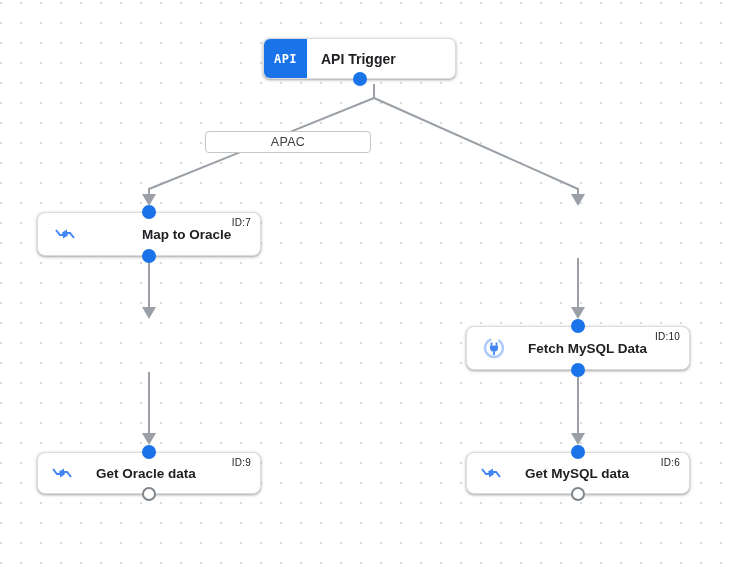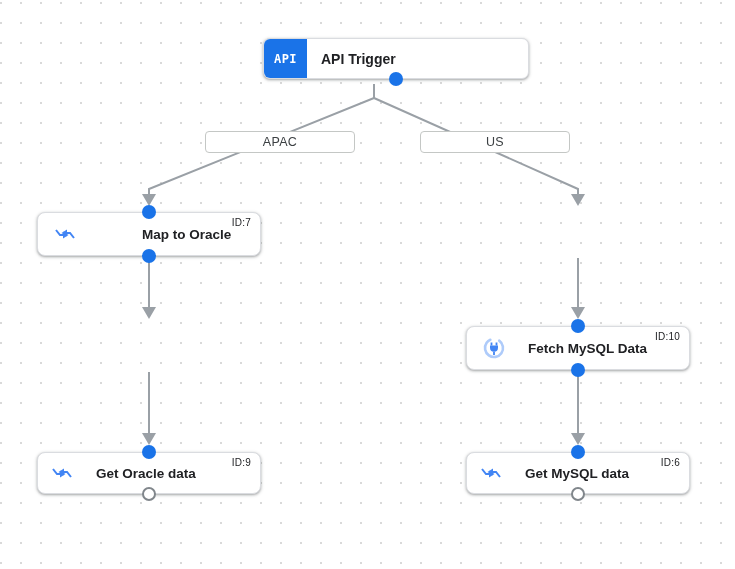--- a/index.html
+++ b/index.html
@@ -9,21 +9,21 @@
     background-color:#ffffff;
     background-image:radial-gradient(circle,#d9d9d9 1.1px,transparent 1.1px);
     background-size:20px 20px;background-position:11px 13px;
   }
   svg.edges{position:absolute;left:0;top:0;z-index:1;}
   .edge{stroke:#9aa0a6;stroke-width:2;fill:none;}
   .arrowhead{fill:#9aa0a6;stroke:none;}
 
   
   .trigger{
-    position:absolute;left:263px;top:38px;width:266px;height:41px;
+    position:absolute;left:263px;top:38px;width:193px;height:41px;
     background:#fff;border:1px solid #dadce0;border-radius:7px;
     box-shadow:0 1px 2px rgba(60,64,67,.3),0 1px 3px 1px rgba(60,64,67,.15);
     display:flex;align-items:center;z-index:2;box-sizing:border-box;
   }
   .trigger-badge{
     width:43px;height:100%;background:#1a73e8;border-radius:6px 0 0 6px;
     display:flex;align-items:center;justify-content:center;
     color:#fff;font-family:"DejaVu Sans Mono",monospace;font-weight:bold;
     font-size:12px;letter-spacing:.5px;flex:0 0 auto;
   }
@@ -48,21 +48,21 @@
   
   .port{position:absolute;left:50%;width:14px;height:14px;border-radius:50%;
     transform:translateX(-50%);z-index:3;box-sizing:border-box;}
   .port-in{top:-8px;}
   .port-out{bottom:-8px;}
   .port-filled{background:#1a73e8;}
   .port-open{background:#fff;border:2px solid #80868b;}
 
   
   .edge-label{
-    position:absolute;top:131px;width:150px;height:22px;box-sizing:border-box;
+    position:absolute;top:131px;width:166px;height:22px;box-sizing:border-box;
     background:#fff;border:1px solid #c4c7c5;border-radius:4px;z-index:2;
     display:flex;align-items:center;justify-content:center;
     font-size:12.5px;color:#3c4043;letter-spacing:.3px;
   }
   .label-apac{left:205px;}
   .label-us{left:420px;}
 </style>
 </head>
 <body>
 
@@ -91,23 +91,20 @@
   </svg>
 
   <div class="trigger">
     <div class="trigger-badge">API</div>
     <div class="trigger-label">API Trigger</div>
     <div class="port port-out port-filled"></div>
   </div>
 
   <div class="edge-label label-apac">
     <span>APAC</span>
-  </div>
-  <div class="edge-label label-us">
-    <span>US</span>
   </div>
 
   <div class="node col-left row-1">
     <span class="node-id">ID:7</span>
     <span class="node-icon">
       <svg width="20" height="16" viewBox="0 0 20 16">
         <path d="M1 4 L5 9 H8" fill="none" stroke="#4285f4" stroke-width="2"></path>
         <polygon points="8,5.5 13.5,9 8,12.5" fill="#4285f4"></polygon>
         <path d="M19 12 L15 7 H12" fill="none" stroke="#4285f4" stroke-width="2"></path>
         <polygon points="12,3.5 6.5,7 12,10.5" fill="#4285f4"></polygon>

